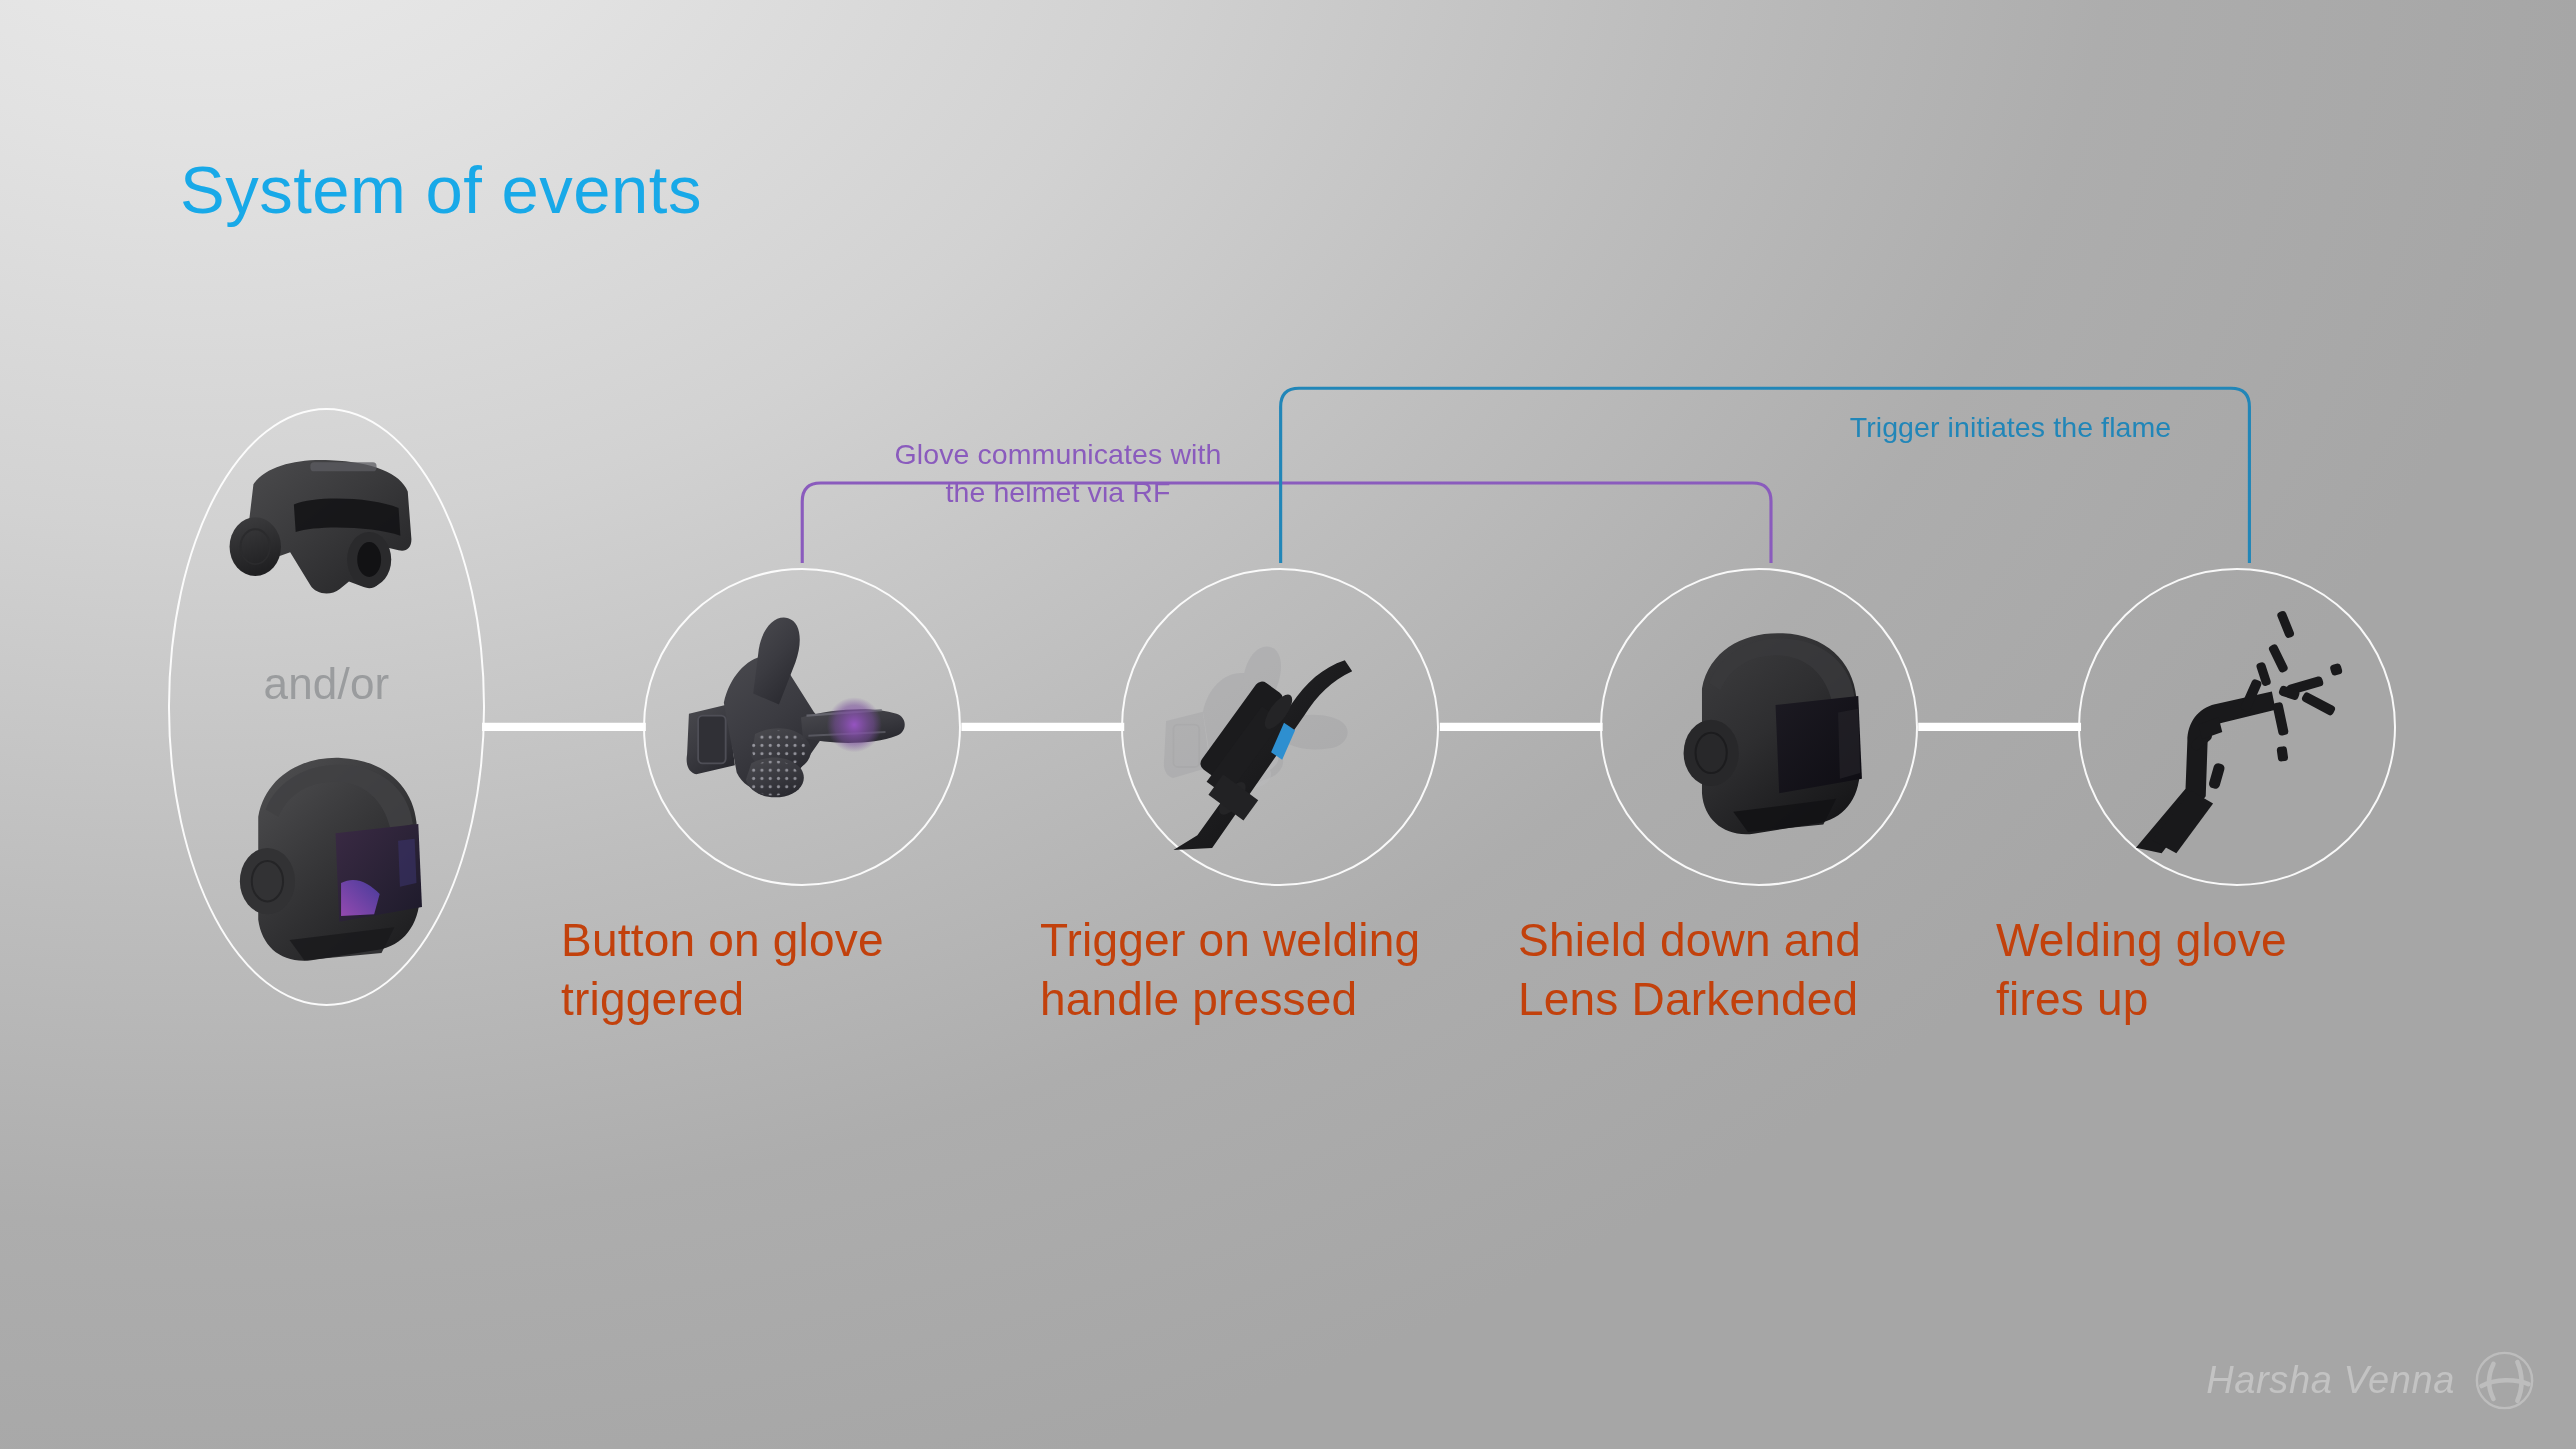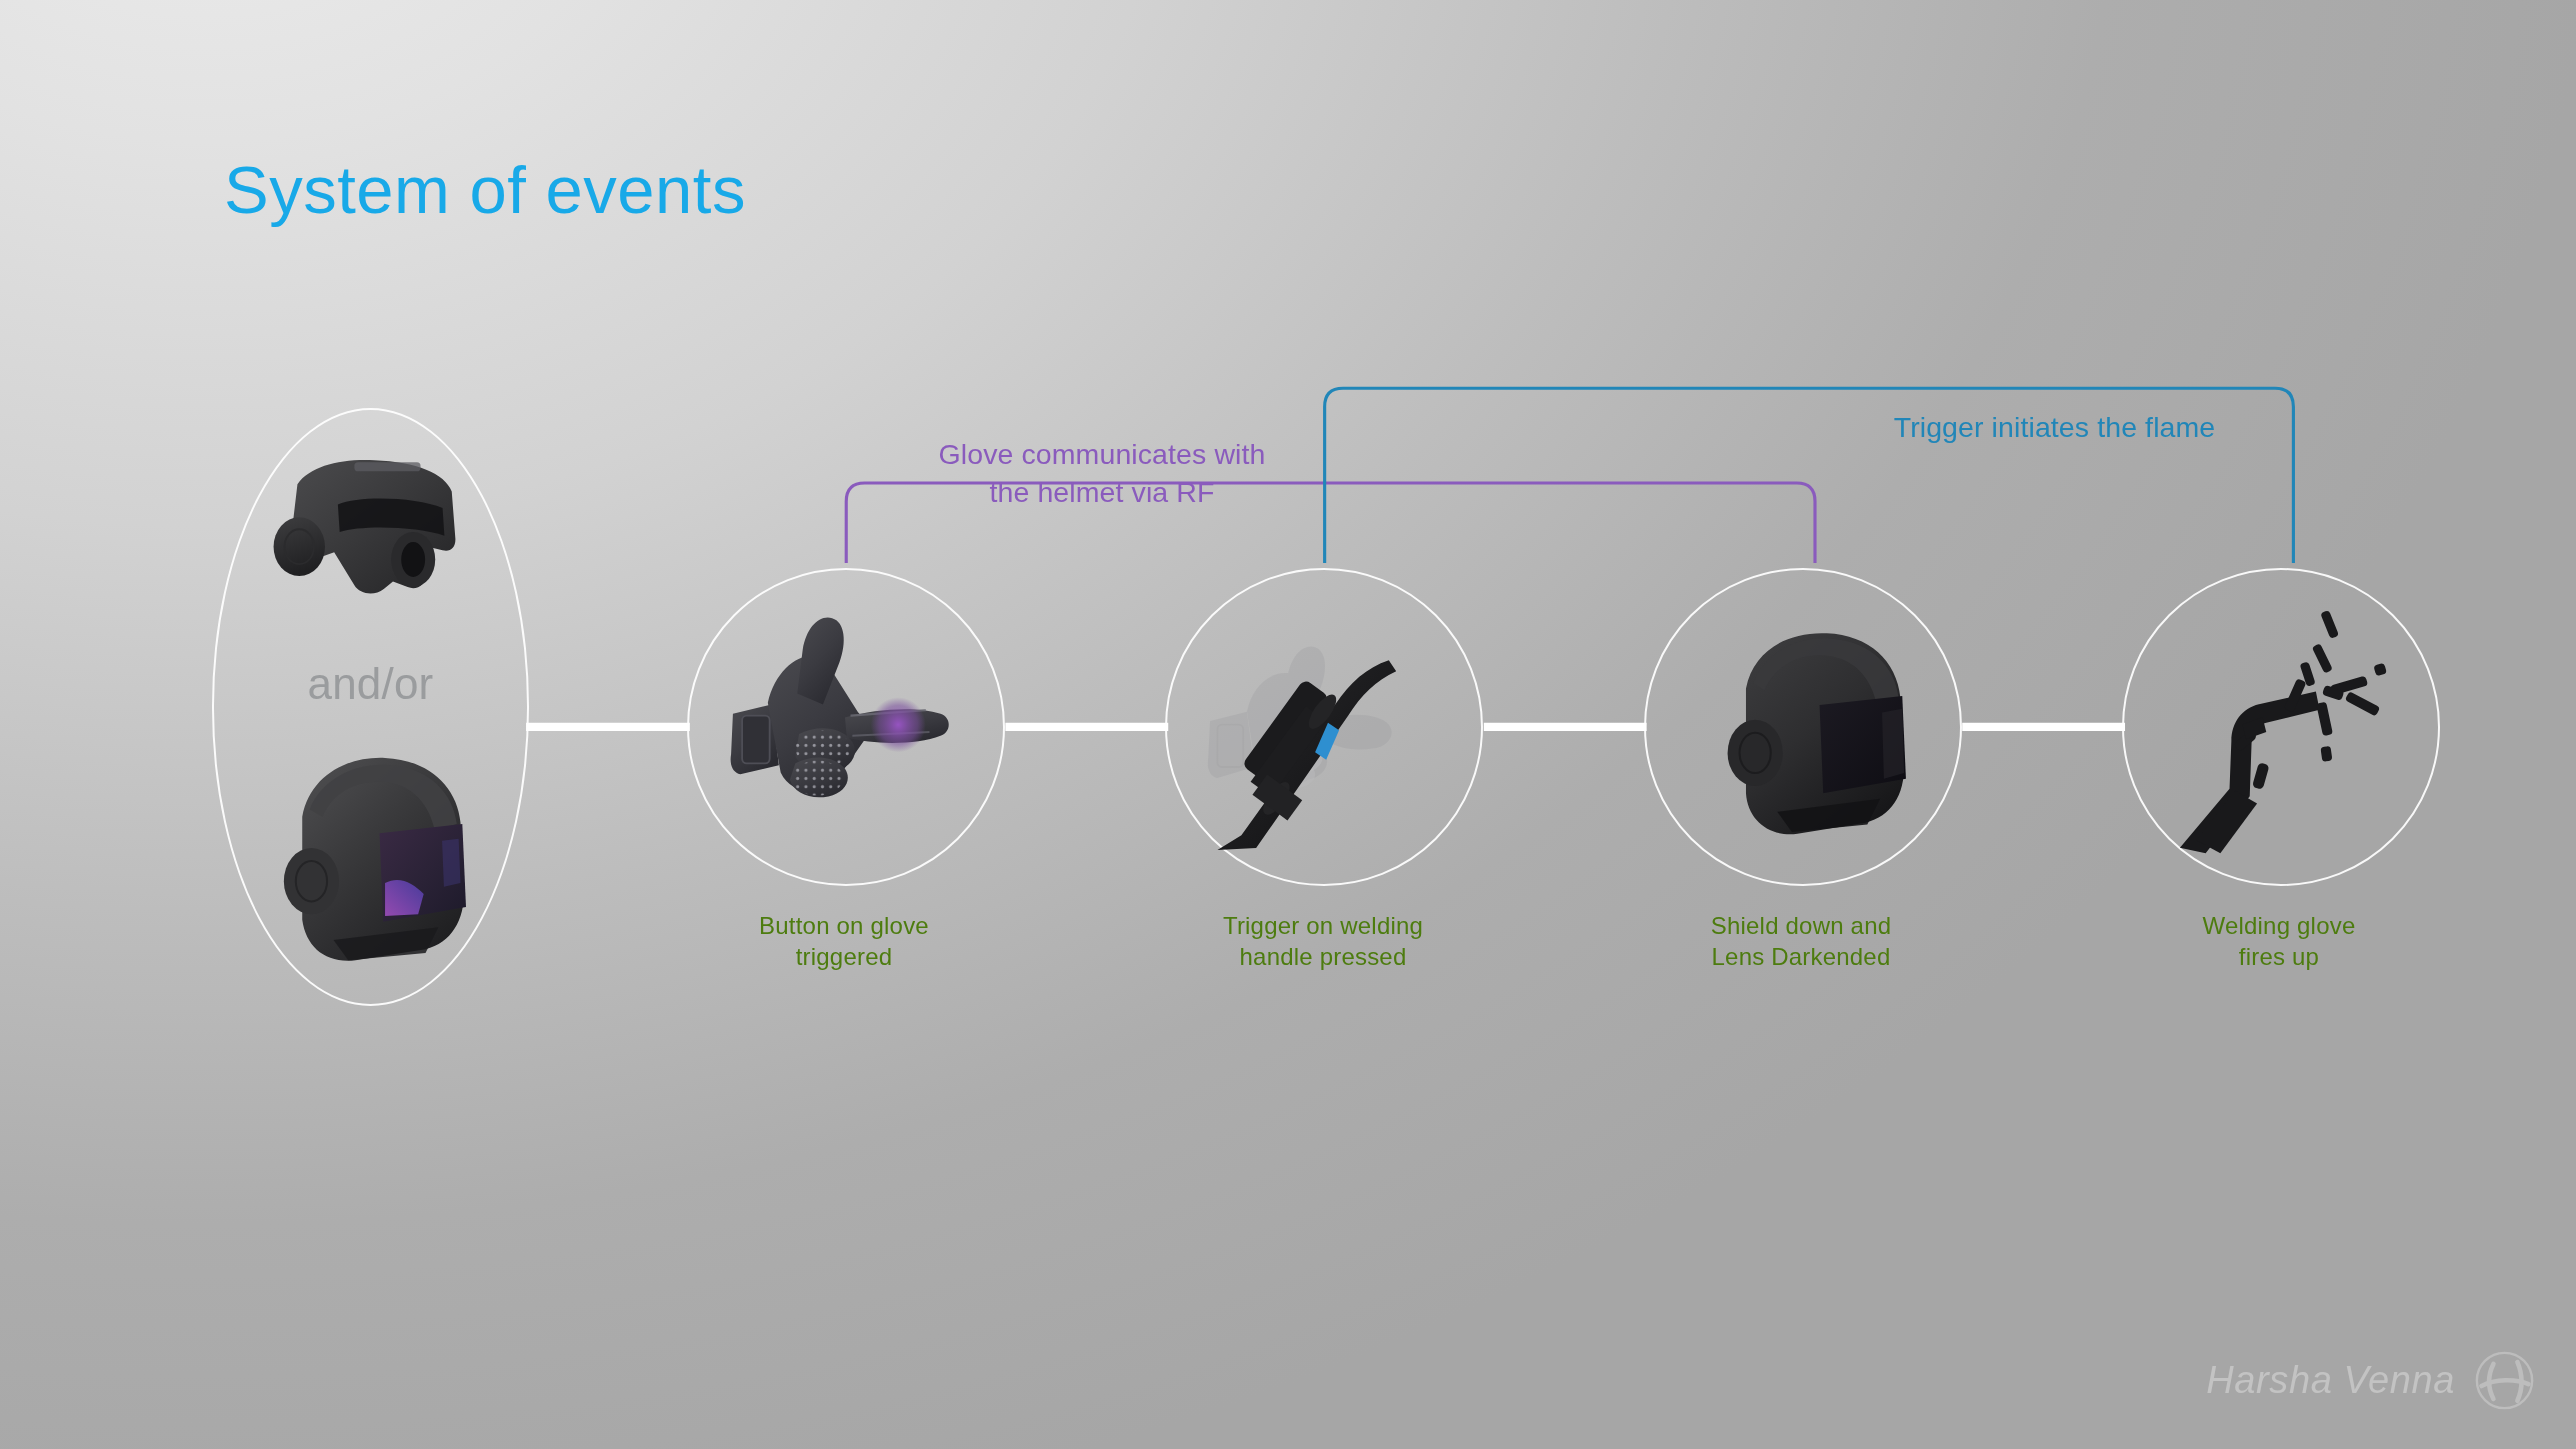--- a/index.html
+++ b/index.html
@@ -4,21 +4,21 @@
 <title>System of events</title>
 <style>
   * { margin:0; padding:0; box-sizing:border-box; }
   html,body { width:2576px; height:1449px; overflow:hidden; }
   body {
     font-family:"Liberation Sans", sans-serif;
     background:
       radial-gradient(ellipse 2392px 1748px at 8% -12%, #ececec 0%, #e2e2e2 18%, #d2d2d2 40%, #bdbdbd 62%, #adadad 80%, #a6a6a6 100%);
     position:relative;
   }
-  #stage { position:absolute; inset:0;margin-left:44px; }
+  #stage { position:absolute; inset:0; }
 
   
   #title {
     position:absolute; left:180px; top:151px;
     font-size:67px; font-weight:400; letter-spacing:0.5px;
     color:#18a9e8; white-space:nowrap;
   }
 
   
   #wires { position:absolute; left:0; top:0; width:2576px; height:1449px; }
@@ -32,22 +32,22 @@
     position:absolute; width:318px; height:318px; border-radius:50%;
     border:2.3px solid rgba(255,255,255,0.92);
   }
   #circ2 { left:643px;  top:568px; }
   #circ3 { left:1121px; top:568px; }
   #circ4 { left:1600px; top:568px; }
   #circ5 { left:2078px; top:568px; }
 
   
   .cap {
-    position:absolute; text-align:center;
-    color:#4d7c0f; font-size:24px; line-height:1.28;
+    position:absolute; 
+    color:#c2410c; font-size:46px; line-height:1.28;
     font-weight:400; letter-spacing:0.2px;
   }
   #cap1 { left:78px;  top:1076px; width:497px; }
   #cap2 { left:561px; top:911px;  width:478px; }
   #cap3 { left:1040px;top:911px;  width:478px; }
   #cap4 { left:1518px;top:911px;  width:478px; }
   #cap5 { left:1996px;top:911px;  width:478px; }
 
   #andor {
     position:absolute; left:168px; top:659px; width:317px;

